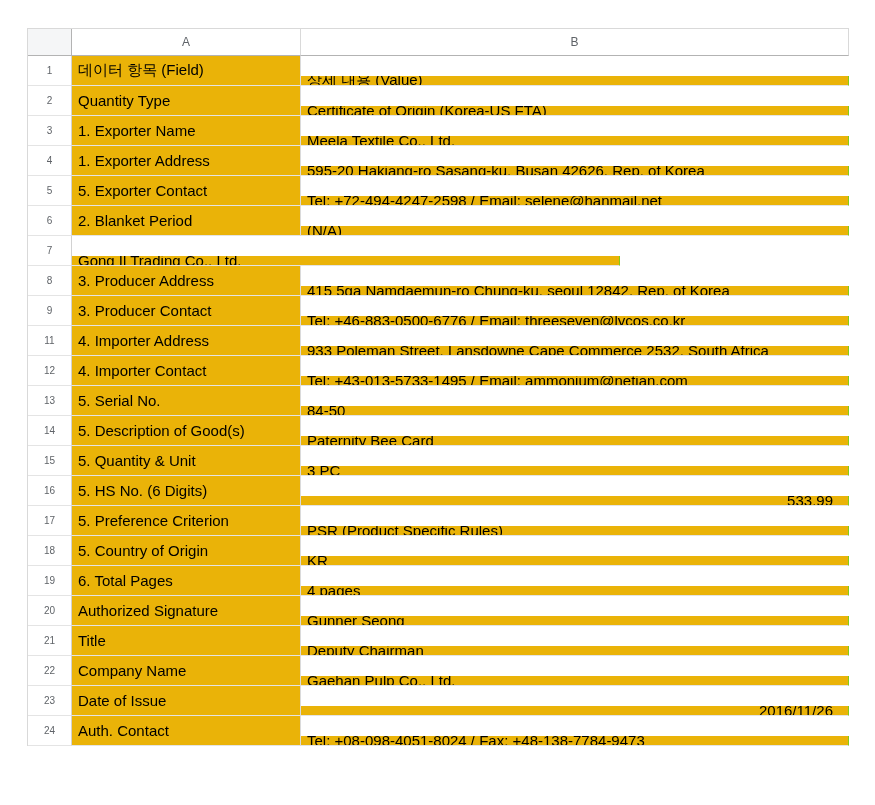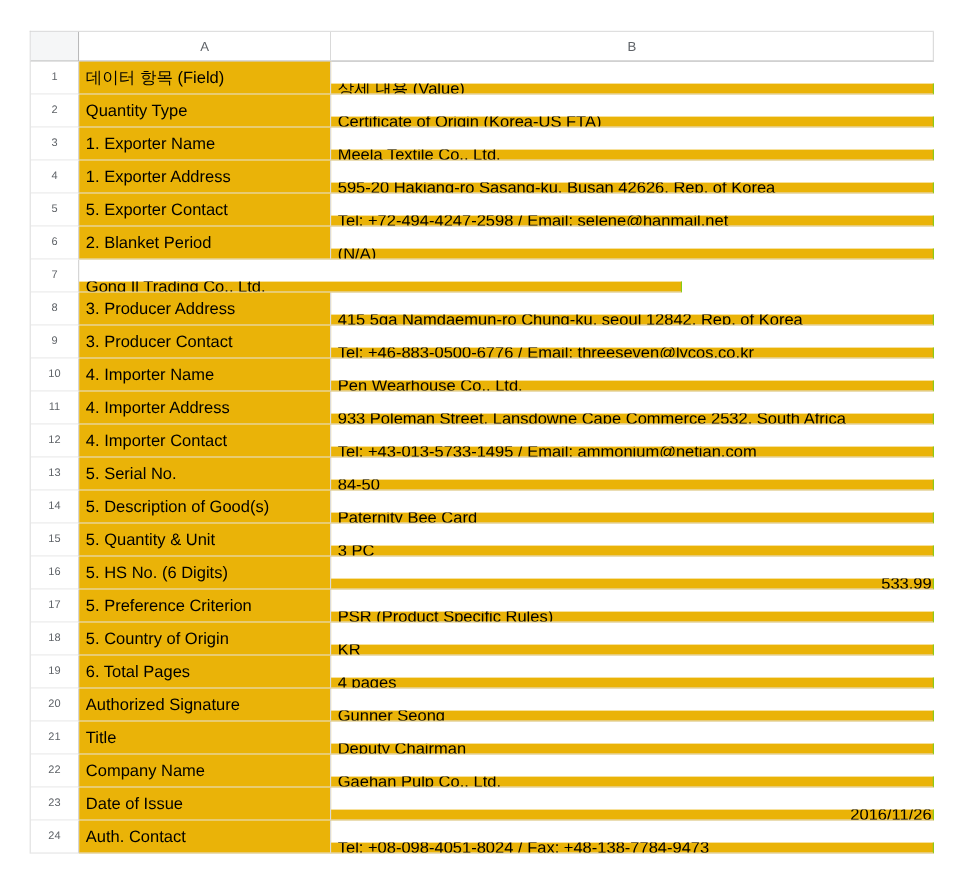--- a/index.html
+++ b/index.html
@@ -67,21 +67,21 @@
     font-size: 15px;
     color: #000000;
     border-right: 1px solid #e0e0e0;
     border-bottom: 1px solid #e4e4e4;
     white-space: nowrap;
     overflow: hidden;
     background: #eab308;
   }
   .cell-a { width: 229px; border-right: 1px solid #dadada; }
   .cell-b { width: 548px; border-right: 1px solid #84cc16; margin-top: 20px; }
-  .cell.right { justify-content: flex-end; padding-right: 1px; }
+  .cell.right { justify-content: flex-end; padding-right: 15px; }
 </style>
 </head>
 <body>
 
 <div class="sheet">
   <div class="header-row">
     <div class="corner"></div>
     <div class="col-head col-a">A</div>
     <div class="col-head col-b">B</div>
   </div>
@@ -132,25 +132,20 @@
     <div class="cell cell-a">3. Producer Address</div>
     <div class="cell cell-b">415 5ga Namdaemun-ro Chung-ku, seoul 12842, Rep. of Korea</div>
   </div>
 
   <div class="row">
     <div class="rownum">9</div>
     <div class="cell cell-a">3. Producer Contact</div>
     <div class="cell cell-b">Tel: +46-883-0500-6776 / Email: threeseven@lycos.co.kr</div>
   </div>
 
-  <div class="row">
-    <div class="rownum">10</div>
-    <div class="cell cell-a">4. Importer Name</div>
-    <div class="cell cell-b">Pen Wearhouse Co., Ltd.</div>
-  </div>
 
   <div class="row">
     <div class="rownum">11</div>
     <div class="cell cell-a">4. Importer Address</div>
     <div class="cell cell-b">933 Poleman Street, Lansdowne Cape Commerce 2532, South Africa</div>
   </div>
 
   <div class="row">
     <div class="rownum">12</div>
     <div class="cell cell-a">4. Importer Contact</div>

